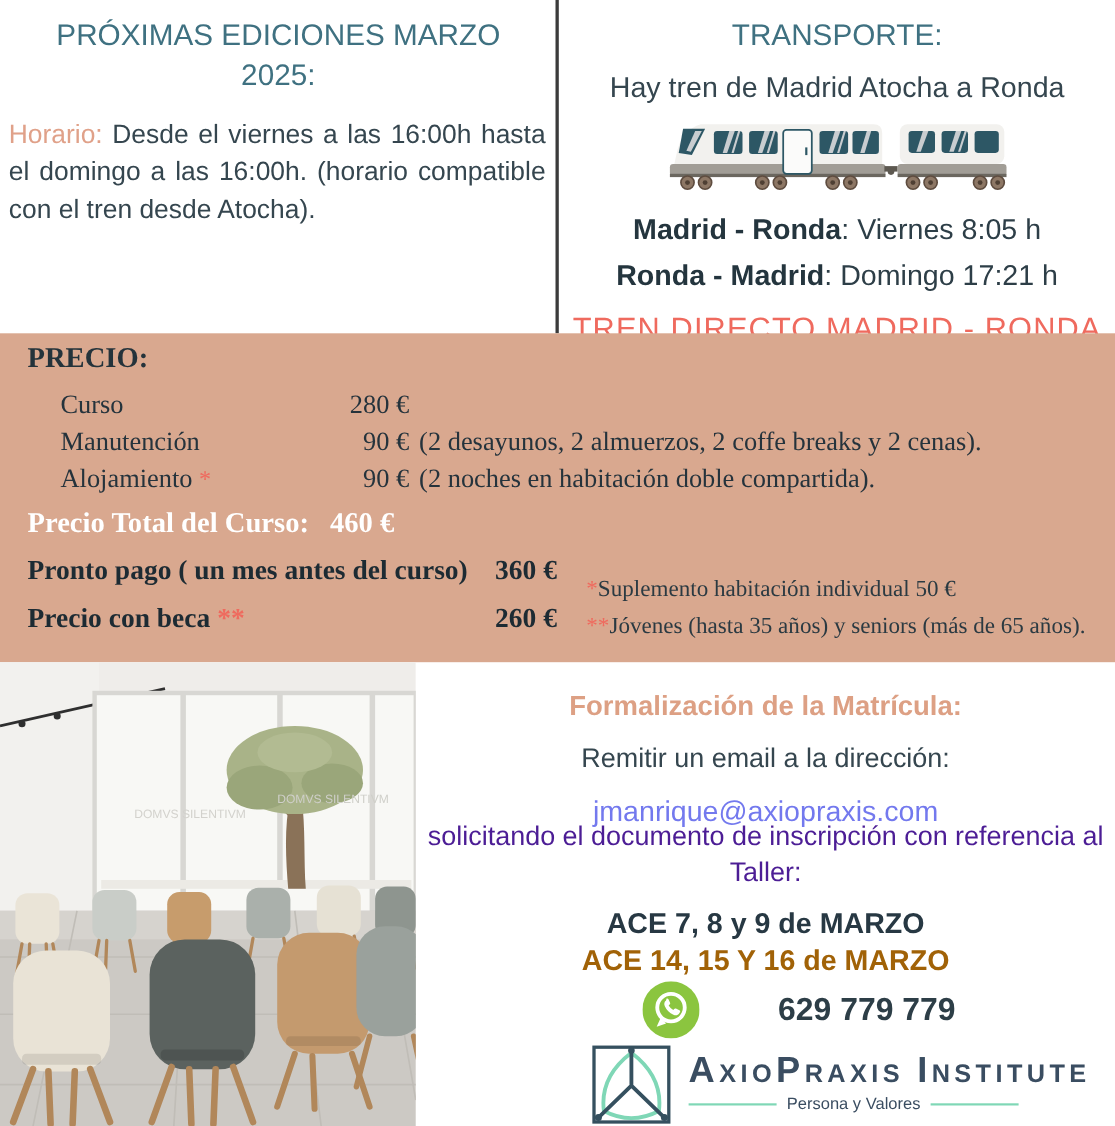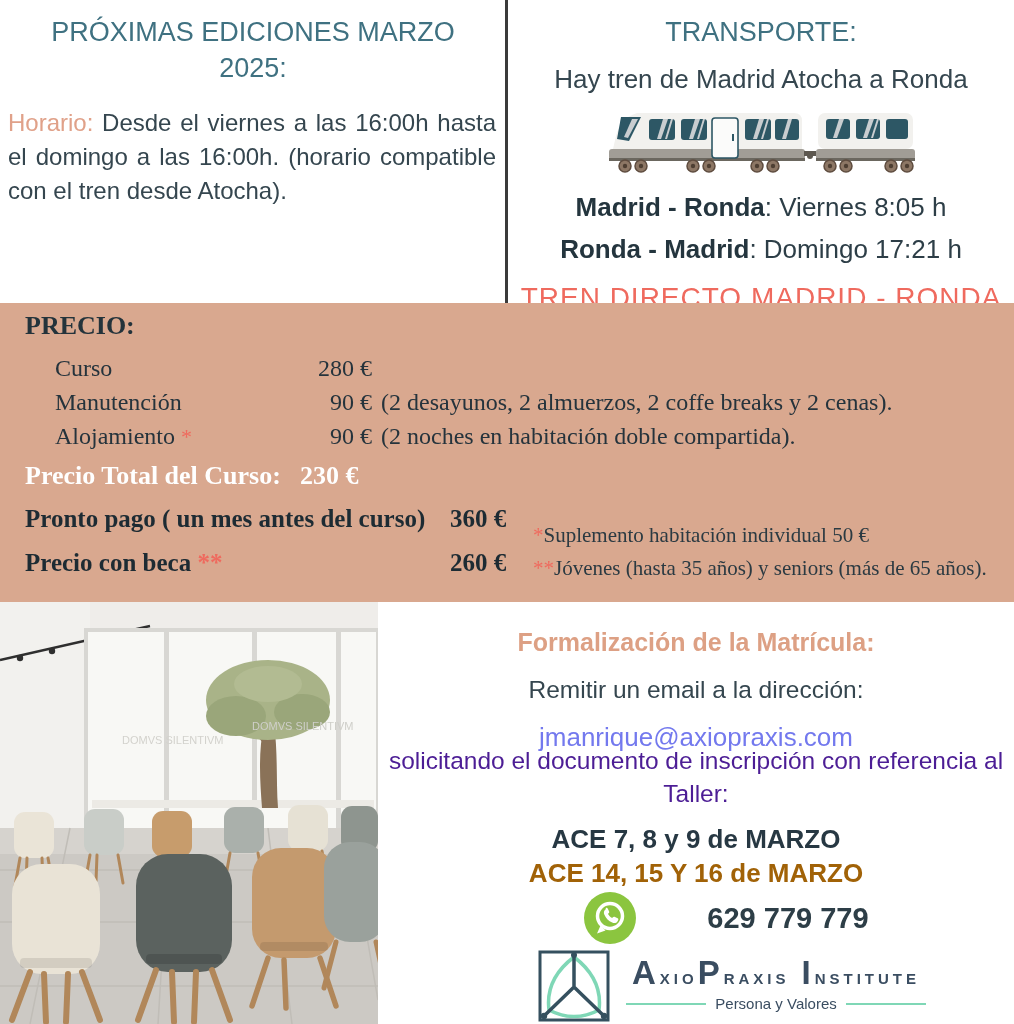--- a/index.html
+++ b/index.html
@@ -46,21 +46,21 @@
   .e-line2{margin:0;position:absolute;left:10px;top:142px;width:616px;font-size:24.5px;line-height:33px;color:#4c1d95;}
   .e-course1{margin:0;position:absolute;left:0;top:222px;width:100%;font-size:26px;font-weight:bold;color:#273843;}
   .e-course2{margin:0;position:absolute;left:0;top:256px;width:100%;font-size:26px;font-weight:bold;color:#a16207;}
   .phone-row{position:absolute;left:0;top:290px;width:100%;height:54px;}
   .wa-icon{position:absolute;left:206px;top:0;}
   .e-phone{position:absolute;left:300px;top:10px;width:220px;font-size:29px;font-weight:bold;color:#2d3e47;}
   .logo-row{position:absolute;left:158px;top:346px;display:flex;align-items:flex-start;}
   .logo-text{margin-left:12px;padding-top:6px;width:300px;}
   .brand{white-space:nowrap;color:#3a4d61;font-weight:600;letter-spacing:4px;}
   .brand .big{font-size:33px;}
-  .brand .small{font-size:15px;}
+  .brand .small{font-size:23px;}
   .brand .gap{margin-left:12px;}
   .tagline{display:flex;align-items:center;margin-top:3px;}
   .tl-line{flex:1;height:2px;background:#7fd7b6;}
   .tl-text{padding:0 9px;font-size:15px;color:#3a4d61;white-space:nowrap;}
 </style>
 </head>
 <body>
 
 <div class="page">
 
@@ -171,21 +171,21 @@
       <span class="p-label"><span>Curso</span><span class="ast"></span></span><span class="p-value">280 €</span><span class="p-detail"></span>
     </div>
     <div class="p-row" style="top:84px">
       <span class="p-label"><span>Manutención</span><span class="ast"></span></span><span class="p-value">90 €</span><span class="p-detail">(2 desayunos, 2 almuerzos, 2 coffe breaks y 2 cenas).</span>
     </div>
     <div class="p-row" style="top:118px">
       <span class="p-label"><span>Alojamiento </span><span class="ast">*</span></span><span class="p-value">90 €</span><span class="p-detail">(2 noches en habitación doble compartida).</span>
     </div>
 
     <div class="p-total">
-      <span class="t-label">Precio Total del Curso:</span><span>230 €</span>
+      <span class="t-label">Precio Total del Curso:</span><span>460 €</span>
     </div>
 
     <div class="p-bold" style="top:202px">
       <span class="b-label"><span>Pronto pago ( un mes antes del curso)</span></span><span>360 €</span>
     </div>
     <div class="p-bold" style="top:246px">
       <span class="b-label"><span>Precio con beca </span><span class="ast">**</span></span><span>260 €</span>
     </div>
 
     <div class="p-notes">

